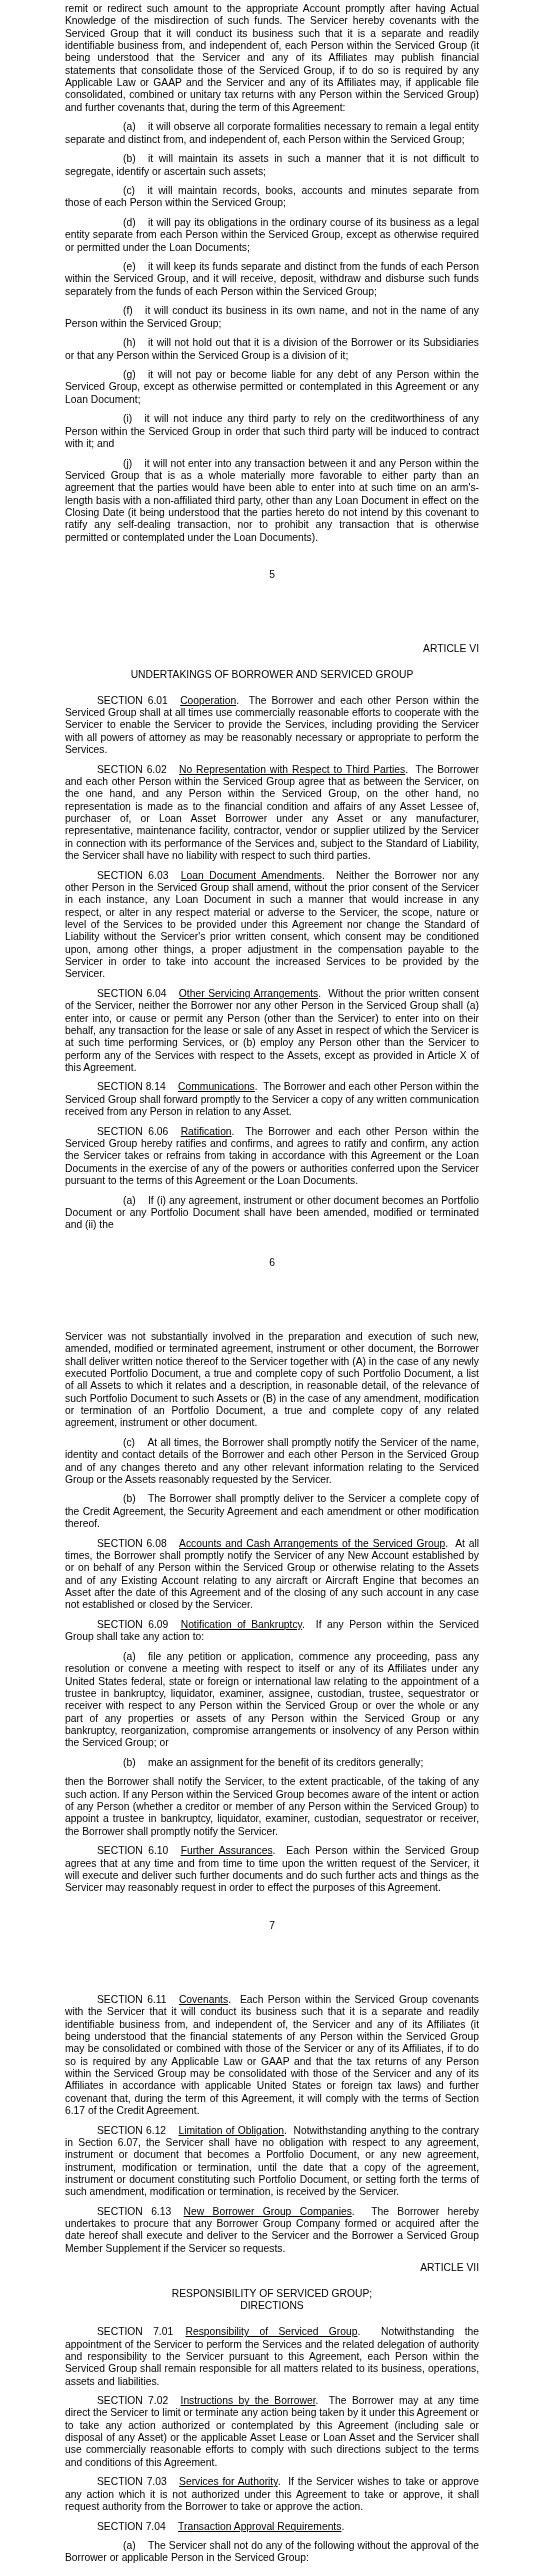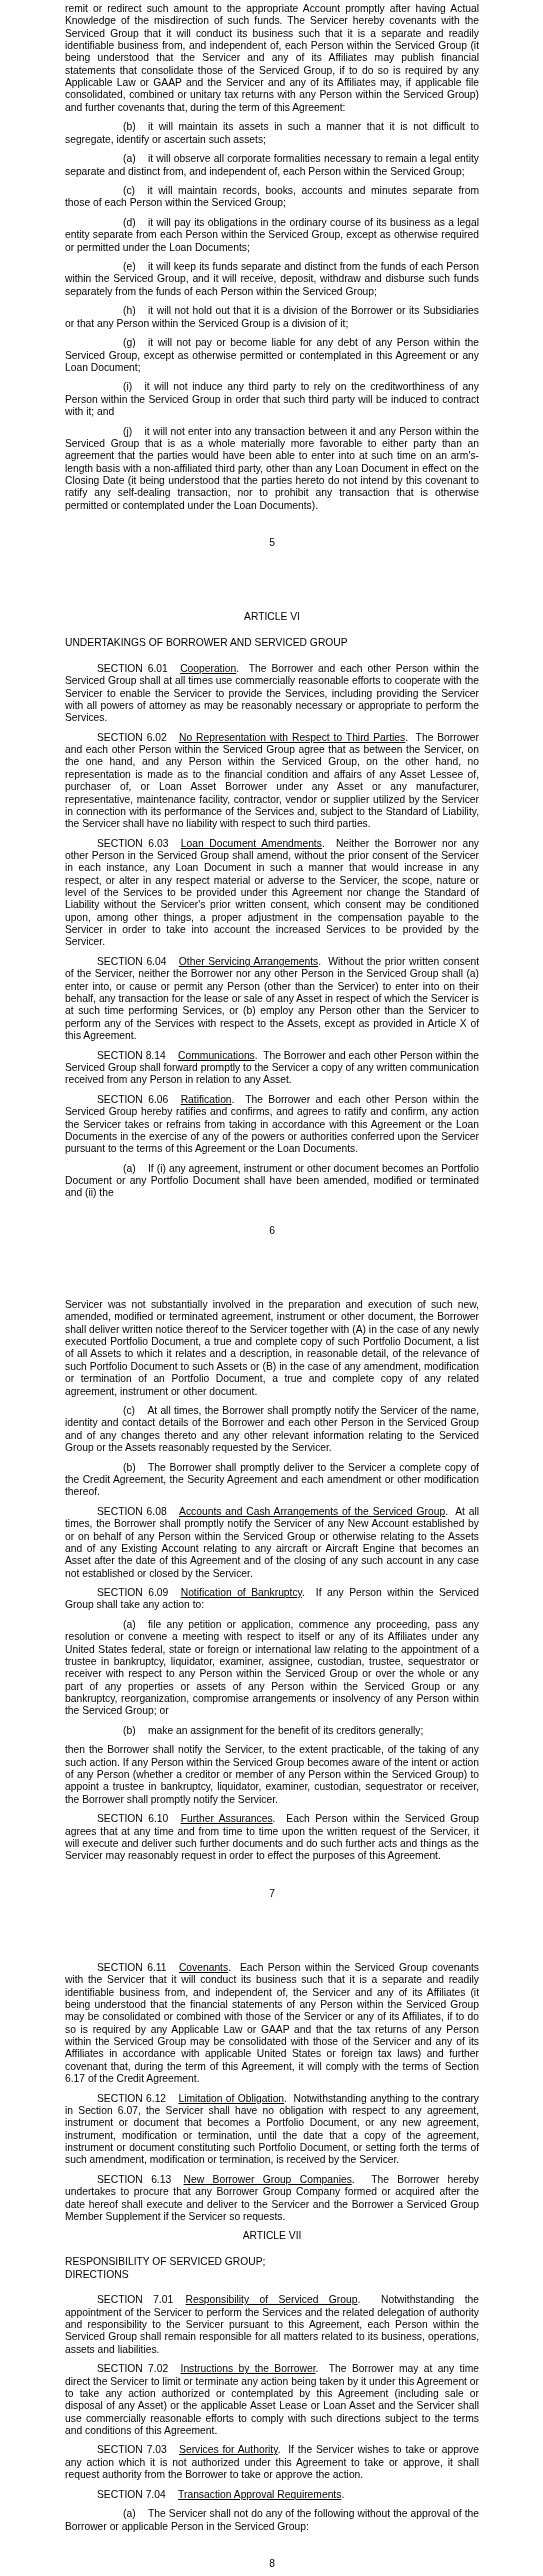--- a/index.html
+++ b/index.html
@@ -16,46 +16,47 @@
   .para {
     margin: 0 0 7.2px 0;
     text-align: justify;
     text-indent: 32px;
   }
   .para.no-indent { text-indent: 0; }
   .para.item { text-indent: 58px; }
   .gap { display: inline-block; width: 12.4px; }
   .u { text-decoration: underline; }
   .article-heading {
-    text-align: center;
+    text-align: right;
     text-indent: 0;
     margin: 5.2px 0 13.4px 0;
   }
   .article-title {
-    text-align: left;
+    text-align: center;
     text-indent: 0;
     margin: 0 0 13.4px 0;
     white-space: pre-line;
   }
   .page-number {
     text-align: center;
     text-indent: 0;
     margin: 25px 0 62px 0;
   }
 </style>
 </head>
 <body>
 
 <main class="doc">
     <p class="para no-indent">remit or redirect such amount to the appropriate Account promptly after having Actual Knowledge of the misdirection of such funds. The Servicer hereby covenants with the Serviced Group that it will conduct its business such that it is a separate and readily identifiable business from, and independent of, each Person within the Serviced Group (it being understood that the Servicer and any of its Affiliates may publish financial statements that consolidate those of the Serviced Group, if to do so is required by any Applicable Law or GAAP and the Servicer and any of its Affiliates may, if applicable file consolidated, combined or unitary tax returns with any Person within the Serviced Group) and further covenants that, during the term of this Agreement:</p>
+    <p class="para item"><span>(a)</span><span class="gap"></span>it will observe all corporate formalities necessary to remain a legal entity separate and distinct from, and independent of, each Person within the Serviced Group;</p>
     <p class="para item"><span>(b)</span><span class="gap"></span>it will maintain its assets in such a manner that it is not difficult to segregate, identify or ascertain such assets;</p>
-    <p class="para item"><span>(a)</span><span class="gap"></span>it will observe all corporate formalities necessary to remain a legal entity separate and distinct from, and independent of, each Person within the Serviced Group;</p>
     <p class="para item"><span>(c)</span><span class="gap"></span>it will maintain records, books, accounts and minutes separate from those of each Person within the Serviced Group;</p>
     <p class="para item"><span>(d)</span><span class="gap"></span>it will pay its obligations in the ordinary course of its business as a legal entity separate from each Person within the Serviced Group, except as otherwise required or permitted under the Loan Documents;</p>
     <p class="para item"><span>(e)</span><span class="gap"></span>it will keep its funds separate and distinct from the funds of each Person within the Serviced Group, and it will receive, deposit, withdraw and disburse such funds separately from the funds of each Person within the Serviced Group;</p>
+    <p class="para item"><span>(f)</span><span class="gap"></span>it will conduct its business in its own name, and not in the name of any Person within the Serviced Group;</p>
     <p class="para item"><span>(h)</span><span class="gap"></span>it will not hold out that it is a division of the Borrower or its Subsidiaries or that any Person within the Serviced Group is a division of it;</p>
     <p class="para item"><span>(g)</span><span class="gap"></span>it will not pay or become liable for any debt of any Person within the Serviced Group, except as otherwise permitted or contemplated in this Agreement or any Loan Document;</p>
     <p class="para item"><span>(i)</span><span class="gap"></span>it will not induce any third party to rely on the creditworthiness of any Person within the Serviced Group in order that such third party will be induced to contract with it; and</p>
     <p class="para item"><span>(j)</span><span class="gap"></span>it will not enter into any transaction between it and any Person within the Serviced Group that is as a whole materially more favorable to either party than an agreement that the parties would have been able to enter into at such time on an arm's-length basis with a non-affiliated third party, other than any Loan Document in effect on the Closing Date (it being understood that the parties hereto do not intend by this covenant to ratify any self-dealing transaction, nor to prohibit any transaction that is otherwise permitted or contemplated under the Loan Documents).</p>
     <div class="page-number">5</div>
     <div class="article-heading">ARTICLE VI</div>
     <div class="article-title">UNDERTAKINGS OF BORROWER AND SERVICED GROUP</div>
     <p class="para section"><span>SECTION 6.01</span><span class="gap"></span><span class="u">Cooperation</span>.&nbsp; The Borrower and each other Person within the Serviced Group shall at all times use commercially reasonable efforts to cooperate with the Servicer to enable the Servicer to provide the Services, including providing the Servicer with all powers of attorney as may be reasonably necessary or appropriate to perform the Services.</p>
     <p class="para section"><span>SECTION 6.02</span><span class="gap"></span><span class="u">No Representation with Respect to Third Parties</span>.&nbsp; The Borrower and each other Person within the Serviced Group agree that as between the Servicer, on the one hand, and any Person within the Serviced Group, on the other hand, no representation is made as to the financial condition and affairs of any Asset Lessee of, purchaser of, or Loan Asset Borrower under any Asset or any manufacturer, representative, maintenance facility, contractor, vendor or supplier utilized by the Servicer in connection with its performance of the Services and, subject to the Standard of Liability, the Servicer shall have no liability with respect to such third parties.</p>
     <p class="para section"><span>SECTION 6.03</span><span class="gap"></span><span class="u">Loan Document Amendments</span>.&nbsp; Neither the Borrower nor any other Person in the Serviced Group shall amend, without the prior consent of the Servicer in each instance, any Loan Document in such a manner that would increase in any respect, or alter in any respect material or adverse to the Servicer, the scope, nature or level of the Services to be provided under this Agreement nor change the Standard of Liability without the Servicer's prior written consent, which consent may be conditioned upon, among other things, a proper adjustment in the compensation payable to the Servicer in order to take into account the increased Services to be provided by the Servicer.</p>

